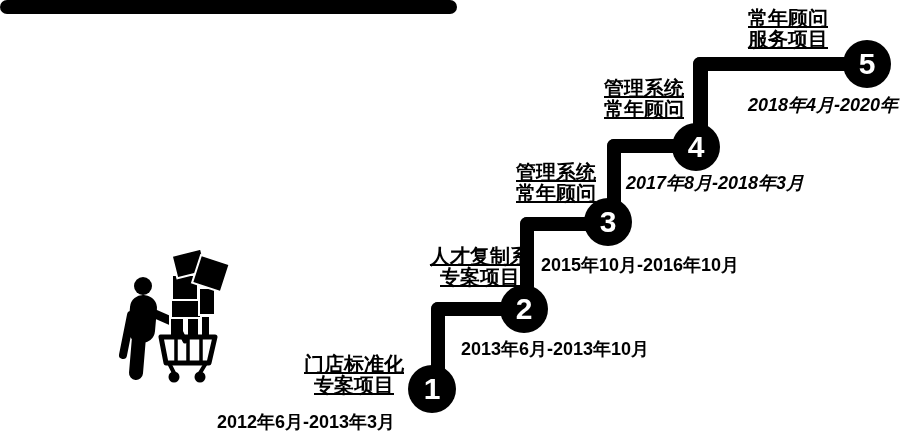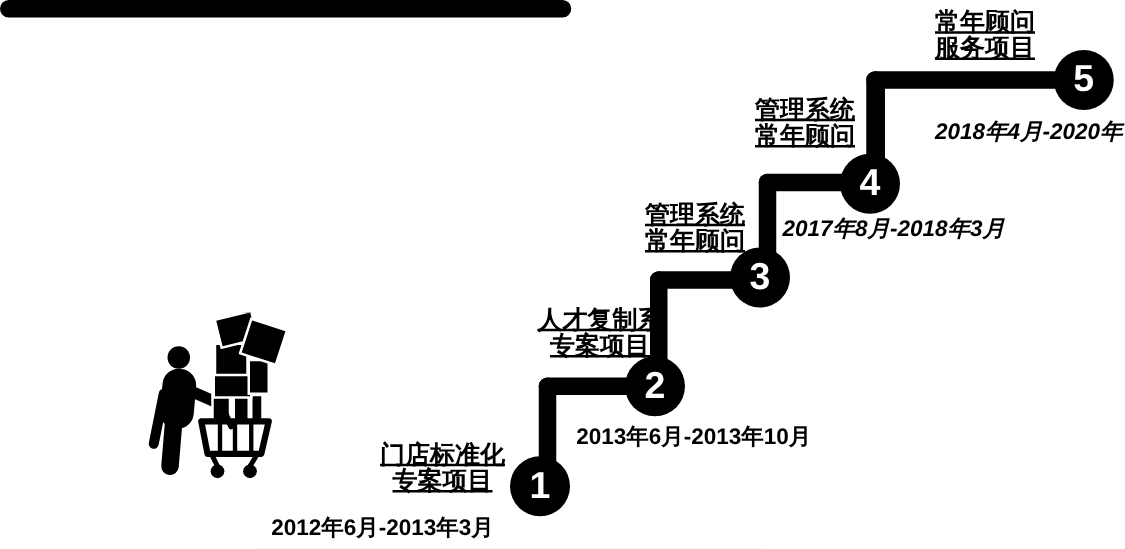--- a/index.html
+++ b/index.html
@@ -122,20 +122,21 @@
   </div>
   <div class="date d2">2013年6月-2013年10月</div>
 
   <div class="label l3">
     <div>管理系统</div>
     <div>常年顾问</div>
   </div>
   <div class="node n3">
     <span>3</span>
   </div>
+  <div class="date d3">2015年10月-2016年10月</div>
 
   <div class="label l4">
     <div>管理系统</div>
     <div>常年顾问</div>
   </div>
   <div class="node n4">
     <span>4</span>
   </div>
   <div class="date d4">2017年8月-2018年3月</div>
 

